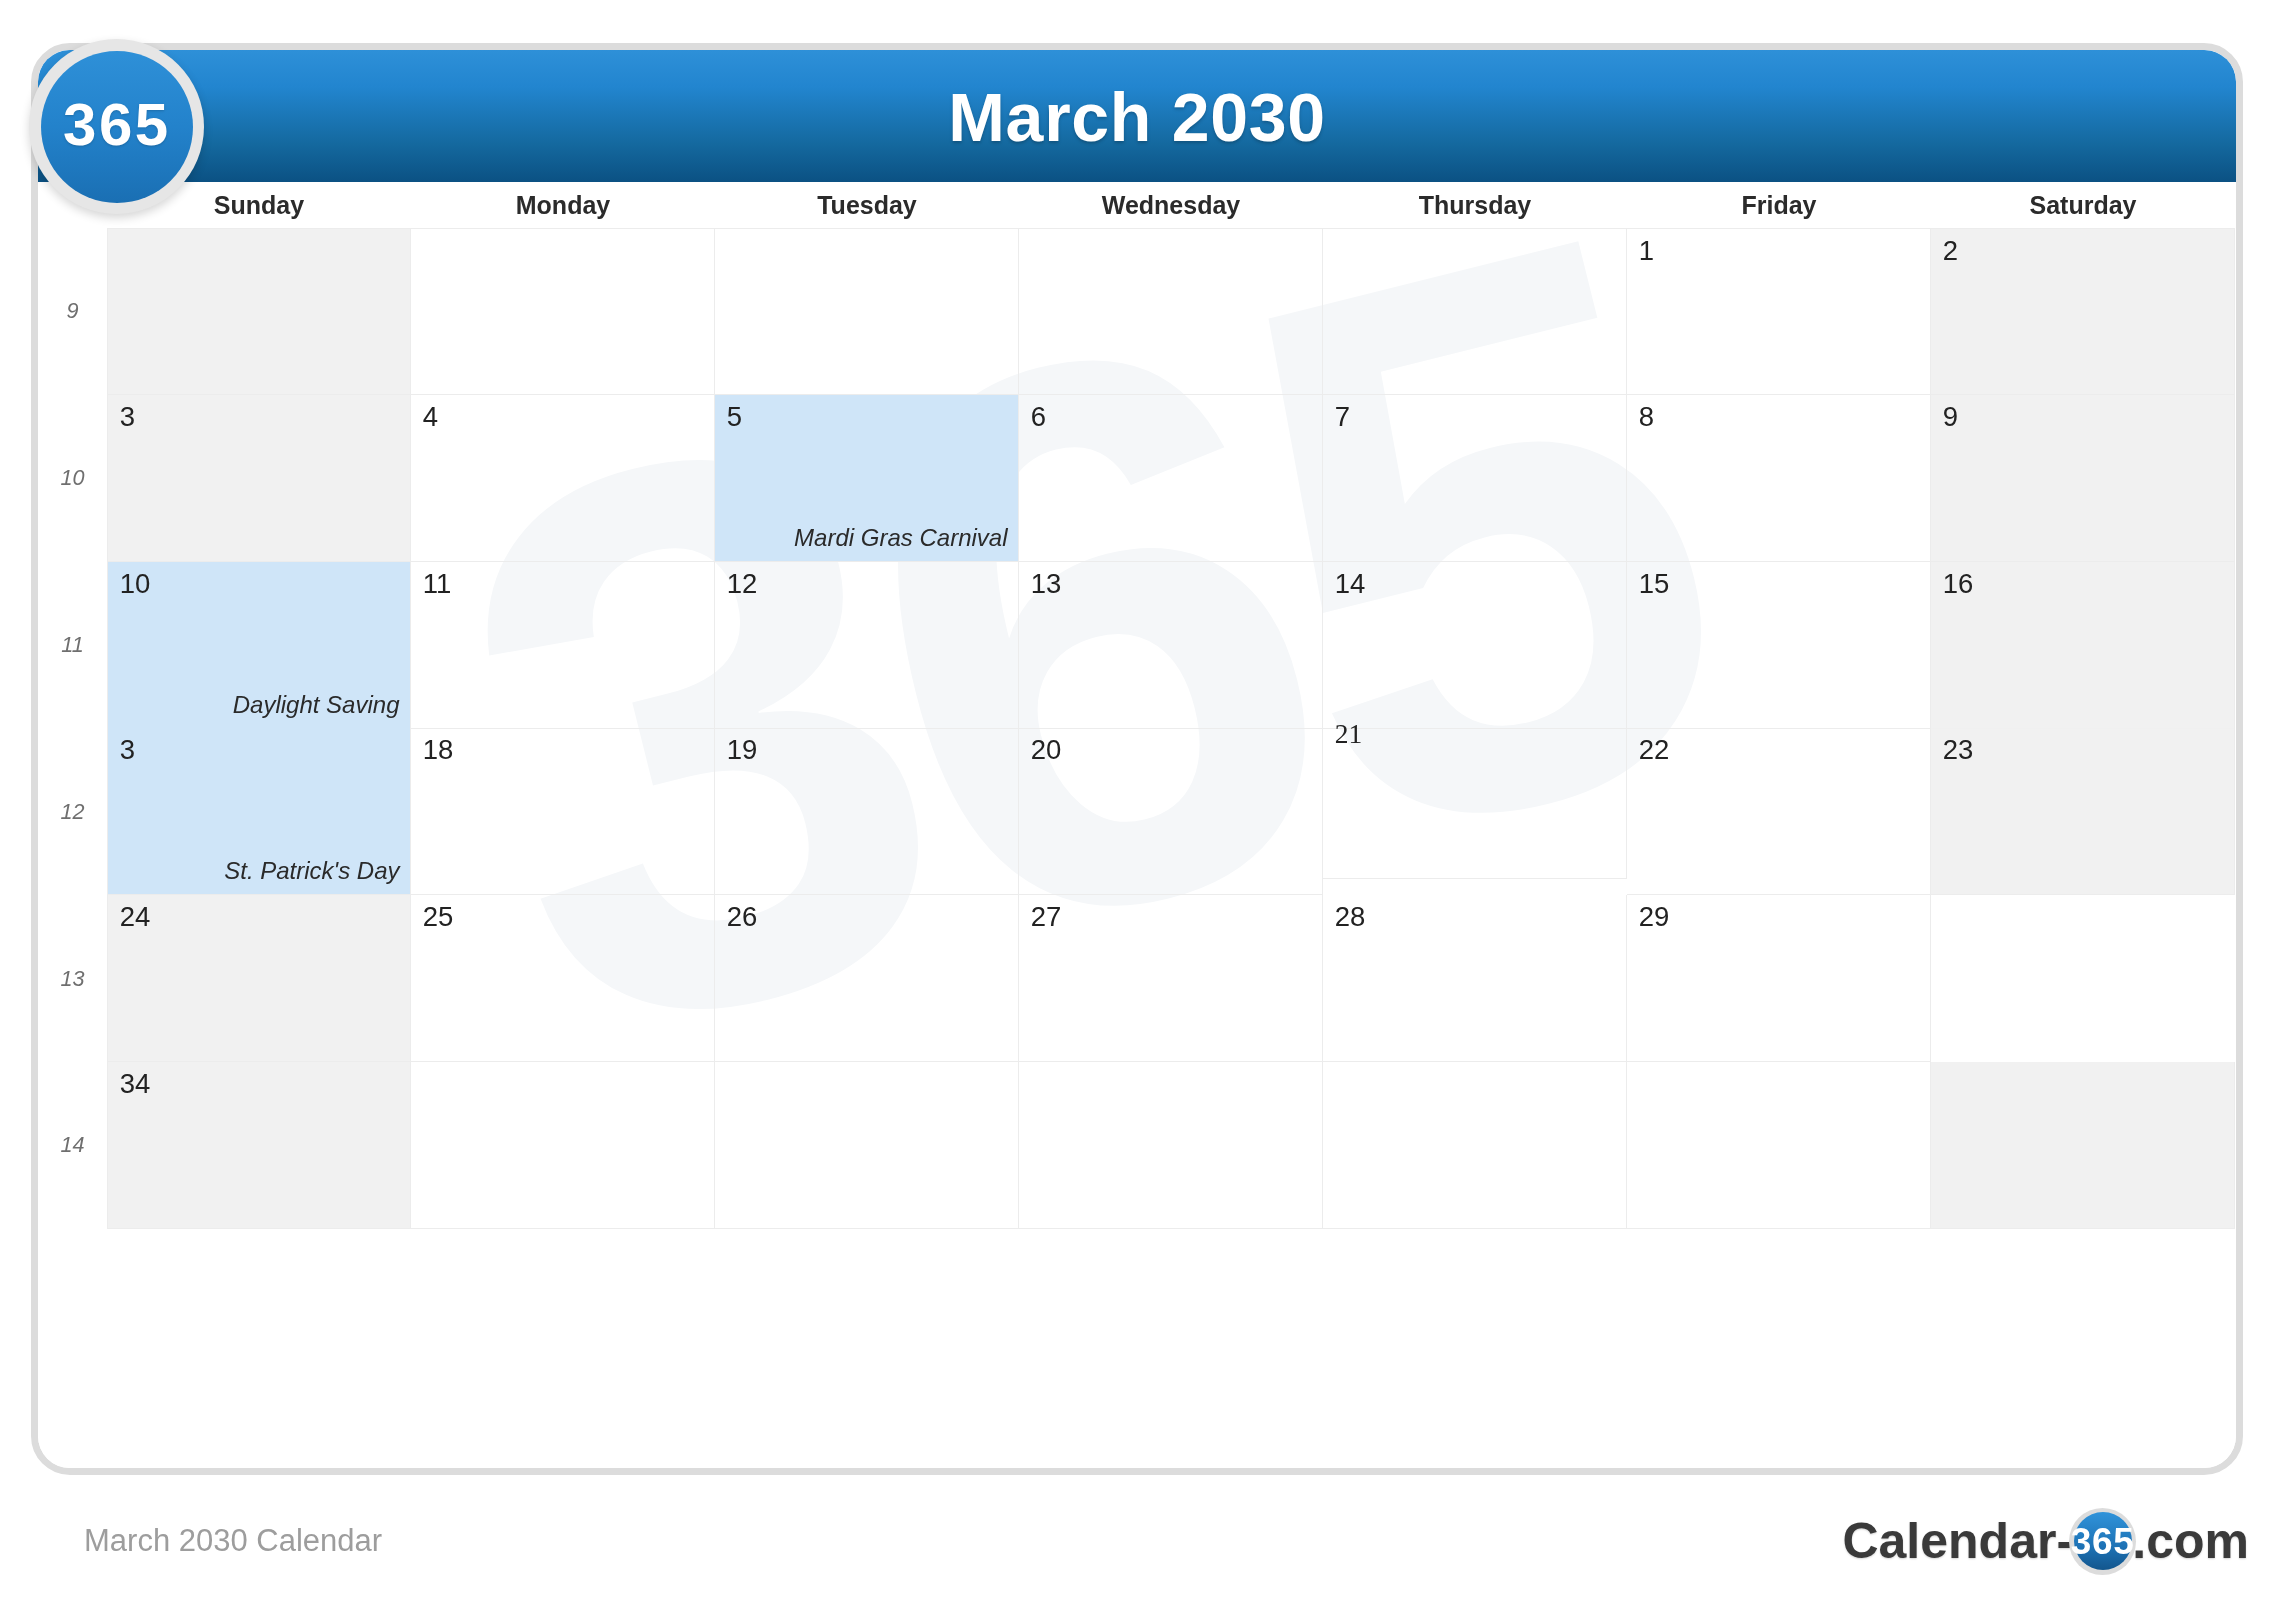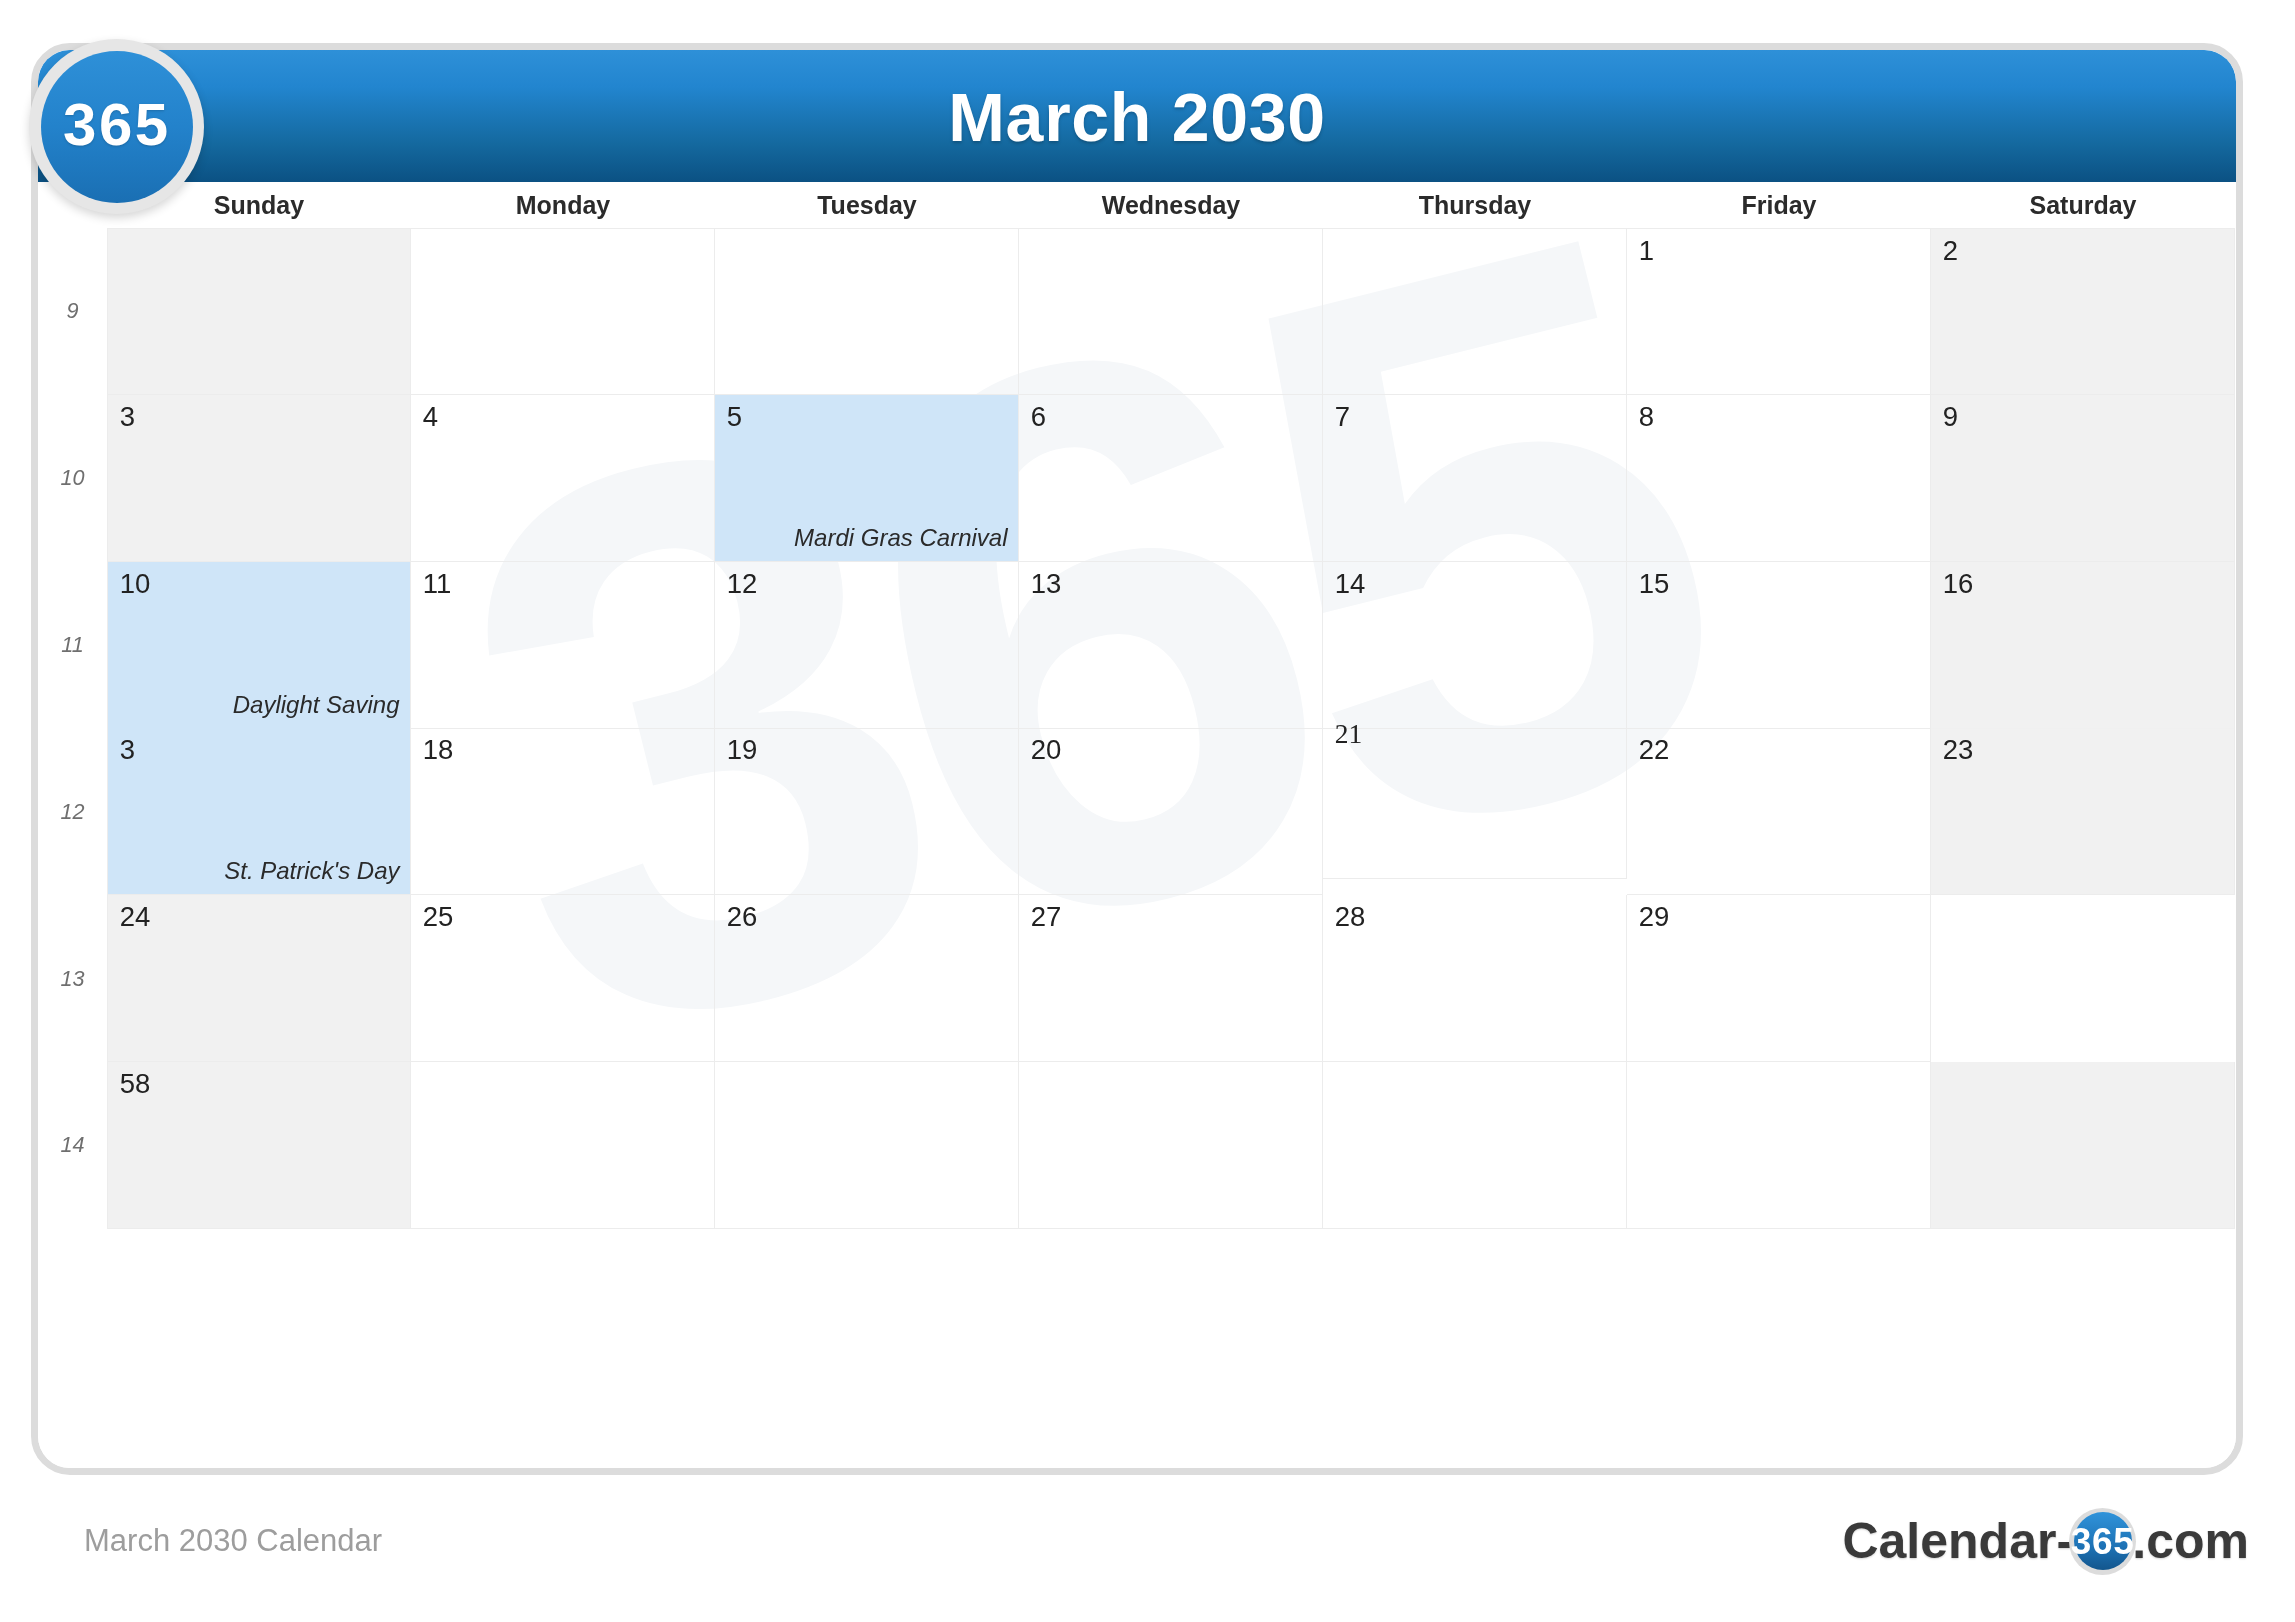--- a/index.html
+++ b/index.html
@@ -355,21 +355,21 @@
         <div class="day-cell" style="left: 981px; top: 713px; width: 304px; height: 167px;">
           <span class="cell-num">27</span>
         </div>
         <div class="day-cell" style="left: 1285px; top: 713px; width: 304px; height: 167px;">
           <span class="cell-num">28</span>
         </div>
         <div class="day-cell" style="left: 1589px; top: 713px; width: 304px; height: 167px;">
           <span class="cell-num">29</span>
         </div>
         <div class="day-cell weekend" style="left: 69px; top: 880px; width: 304px; height: 167px; border-left: 1.3px solid rgb(236, 236, 236);">
-          <span class="cell-num">58</span>
+          <span class="cell-num">34</span>
         </div>
         <div class="day-cell empty" style="left: 373px; top: 880px; width: 304px; height: 167px;"></div>
         <div class="day-cell empty" style="left: 677px; top: 880px; width: 304px; height: 167px;"></div>
         <div class="day-cell empty" style="left: 981px; top: 880px; width: 304px; height: 167px;"></div>
         <div class="day-cell empty" style="left: 1285px; top: 880px; width: 304px; height: 167px;"></div>
         <div class="day-cell empty" style="left: 1589px; top: 880px; width: 304px; height: 167px;"></div>
         <div class="day-cell weekend empty" style="left: 1893px; top: 880px; width: 304px; height: 167px;"></div>
       </div>
   </div>
 

